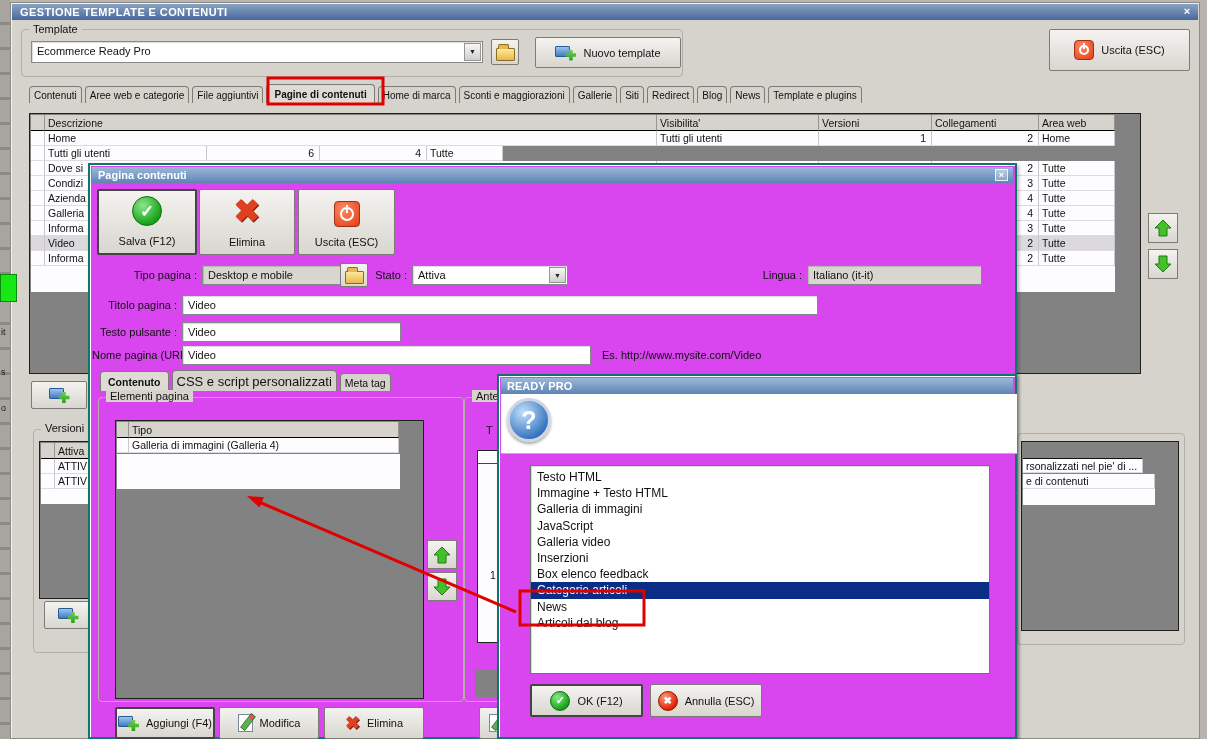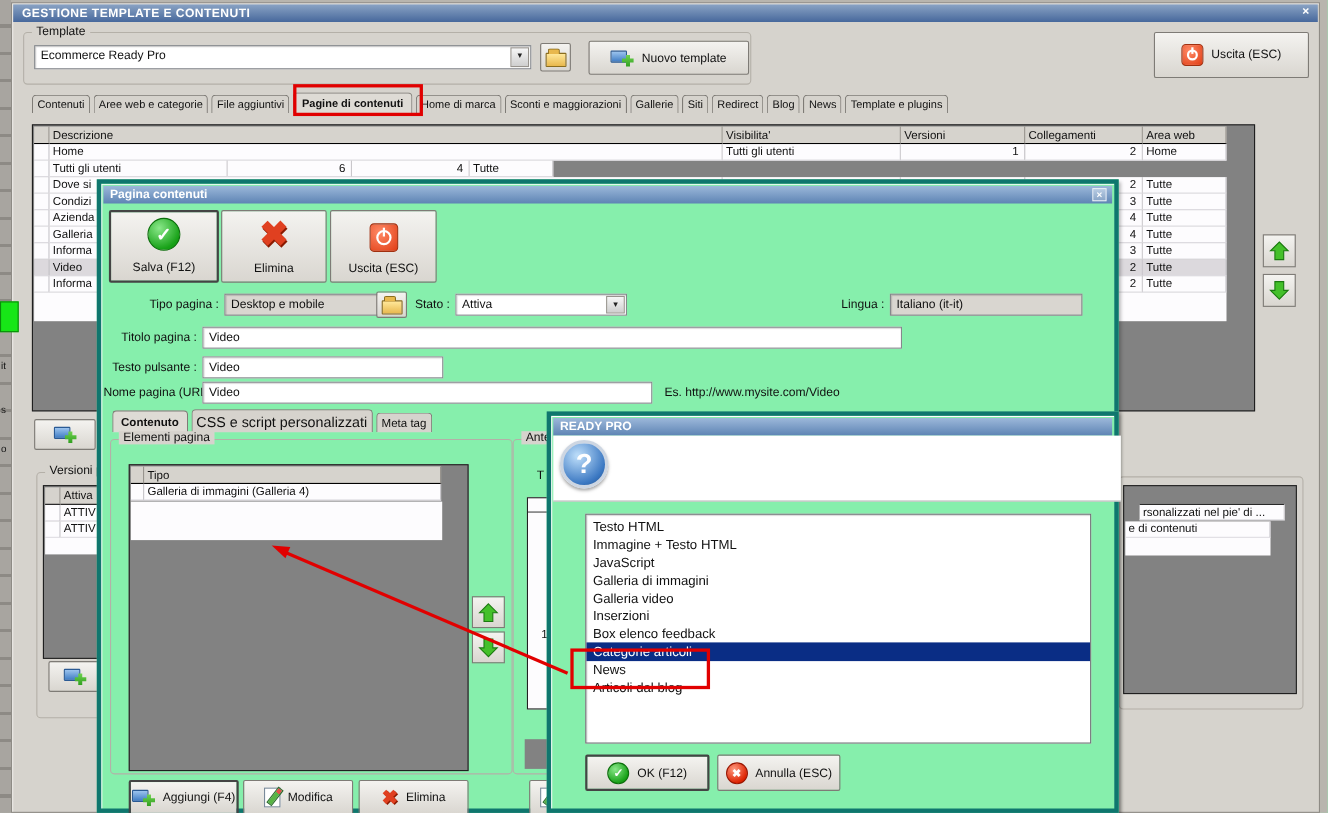--- a/index.html
+++ b/index.html
@@ -62,21 +62,21 @@
   .folder::before{content:"";position:absolute;top:-5px;left:1px;width:9px;height:4px;background:#e8b84d;border:1px solid #8a6d1f;border-bottom:none;border-radius:2px 2px 0 0}
   .addic{position:relative;width:21px;height:16px}
   .addic::before{content:"";position:absolute;left:0;top:1px;width:13px;height:9px;background:linear-gradient(#9cc4ee,#3f7cc4);border:1px solid #2a5a94;border-radius:1px}
   .addic::after{content:"";position:absolute;right:0;bottom:0;width:11px;height:11px;background:linear-gradient(#6fd34f,#2f9e1f);clip-path:polygon(33% 0,66% 0,66% 33%,100% 33%,100% 66%,66% 66%,66% 100%,33% 100%,33% 66%,0 66%,0 33%,33% 33%)}
   .editic{position:relative;width:15px;height:18px;background:#fff;border:1px solid #7a8a9a}
   .editic::after{content:"";position:absolute;left:6px;top:-2px;width:4px;height:16px;background:linear-gradient(#e0524a 0 4px,#58b544 4px);border:1px solid #2e6e2e;transform:rotate(38deg)}
   .garr{background:linear-gradient(#f4f3f0,#d9d6d0);border:1px solid #7e7b76;display:flex;align-items:center;justify-content:center}
   .qicon{border-radius:50%;background:radial-gradient(circle at 35% 30%,#b7d9f7 5%,#3b78c2 70%,#1c4a86);border:3px solid #cdd6e2;box-shadow:0 2px 3px rgba(0,0,0,.35);color:#fff;font-weight:bold;font-size:25px;display:flex;align-items:center;justify-content:center}
 
   
-  .dlg{background:#86efac;border:4px solid #0f766e;box-shadow:inset 1px 1px 0 #fff,2px 2px 3px rgba(0,0,0,.25)}
+  .dlg{background:#d946ef;border:2px solid #0f766e;box-shadow:inset 1px 1px 0 #fff,2px 2px 3px rgba(0,0,0,.25)}
   .dlg-title{left:2px;top:2px;right:2px;height:16px;background:linear-gradient(#9cb8da,#5e84b4);color:#fff;font-weight:bold;font-size:11px;line-height:16px;padding-left:6px}
   .dlg-close{width:13px;height:12px;background:linear-gradient(#b7cbe2,#8aa6c8);border:1px solid #eef2f8;color:#fff;font-size:9px;line-height:10px;text-align:center;font-weight:bold}
 
   
   .plist{background:#fff;border:1px solid #6f7276;box-shadow:inset 1px 1px 1px rgba(0,0,0,.15);padding-top:3px;overflow:hidden}
   .pitem{height:16.2px;line-height:16px;font-size:12px;padding-left:6px;white-space:nowrap}
   .pitem.sel{background:#0a2d85;color:#fff}
 
   svg.overlay{position:absolute;left:0;top:0;z-index:60;pointer-events:none}
   .white{background:#fdfcfe}
@@ -244,21 +244,21 @@
         <span class="c" style="width:200px">ATTIV</span>
       </div>
     <div class="abs white" style="left:1px;top:47px;width:214px;height:15px"></div>
   </div>
   <div class="abs btn" style="left:33px;top:598px;width:48px;height:28px">
     <span class="addic"></span>
   </div>
 
   <div class="abs grp" style="left:1006px;top:430px;width:168px;height:212px"></div>
   <div class="abs darkpanel" style="left:1010px;top:438px;width:158px;height:190px">
-    <div class="trow" style="left:14px;top:16px;width:132px">
+    <div class="trow" style="left:1px;top:16px;width:120px">
         <span class="c" style="width:132px;border-top:1px solid #111">rsonalizzati nel pie' di ...</span>
       </div>
     <div class="trow" style="left:1px;top:32px;width:132px">
         <span class="c" style="width:132px">e di contenuti</span>
       </div>
     <div class="abs white" style="left:1px;top:47px;width:132px;height:16px"></div>
   </div>
 </div>
 
 <div class="abs greenblock"></div>
@@ -364,22 +364,22 @@
 <div class="abs dlg" style="left:497px;top:374px;width:520px;height:365px;z-index:20">
   <div class="abs dlg-title">
     <span>READY PRO</span>
   </div>
   <div class="abs" style="left:2px;top:18px;width:516px;height:60px;background:#fff;border-bottom:1px solid #b5b5b5"></div>
   <div class="abs qicon" style="left:8px;top:22px;width:44px;height:44px">?</div>
 
   <div class="abs plist" style="left:31px;top:89px;width:460px;height:209px">
     <div class="pitem">Testo HTML</div>
     <div class="pitem">Immagine + Testo HTML</div>
+    <div class="pitem">Galleria di immagini</div>
     <div class="pitem">JavaScript</div>
-    <div class="pitem">Galleria di immagini</div>
     <div class="pitem">Galleria video</div>
     <div class="pitem">Inserzioni</div>
     <div class="pitem">Box elenco feedback</div>
     <div class="pitem sel">Categorie articoli</div>
     <div class="pitem">News</div>
     <div class="pitem">Articoli dal blog</div>
   </div>
 
   <div class="abs btn def" style="left:31px;top:308px;width:113px;height:33px">
     <span class="chk sm">✓</span>

